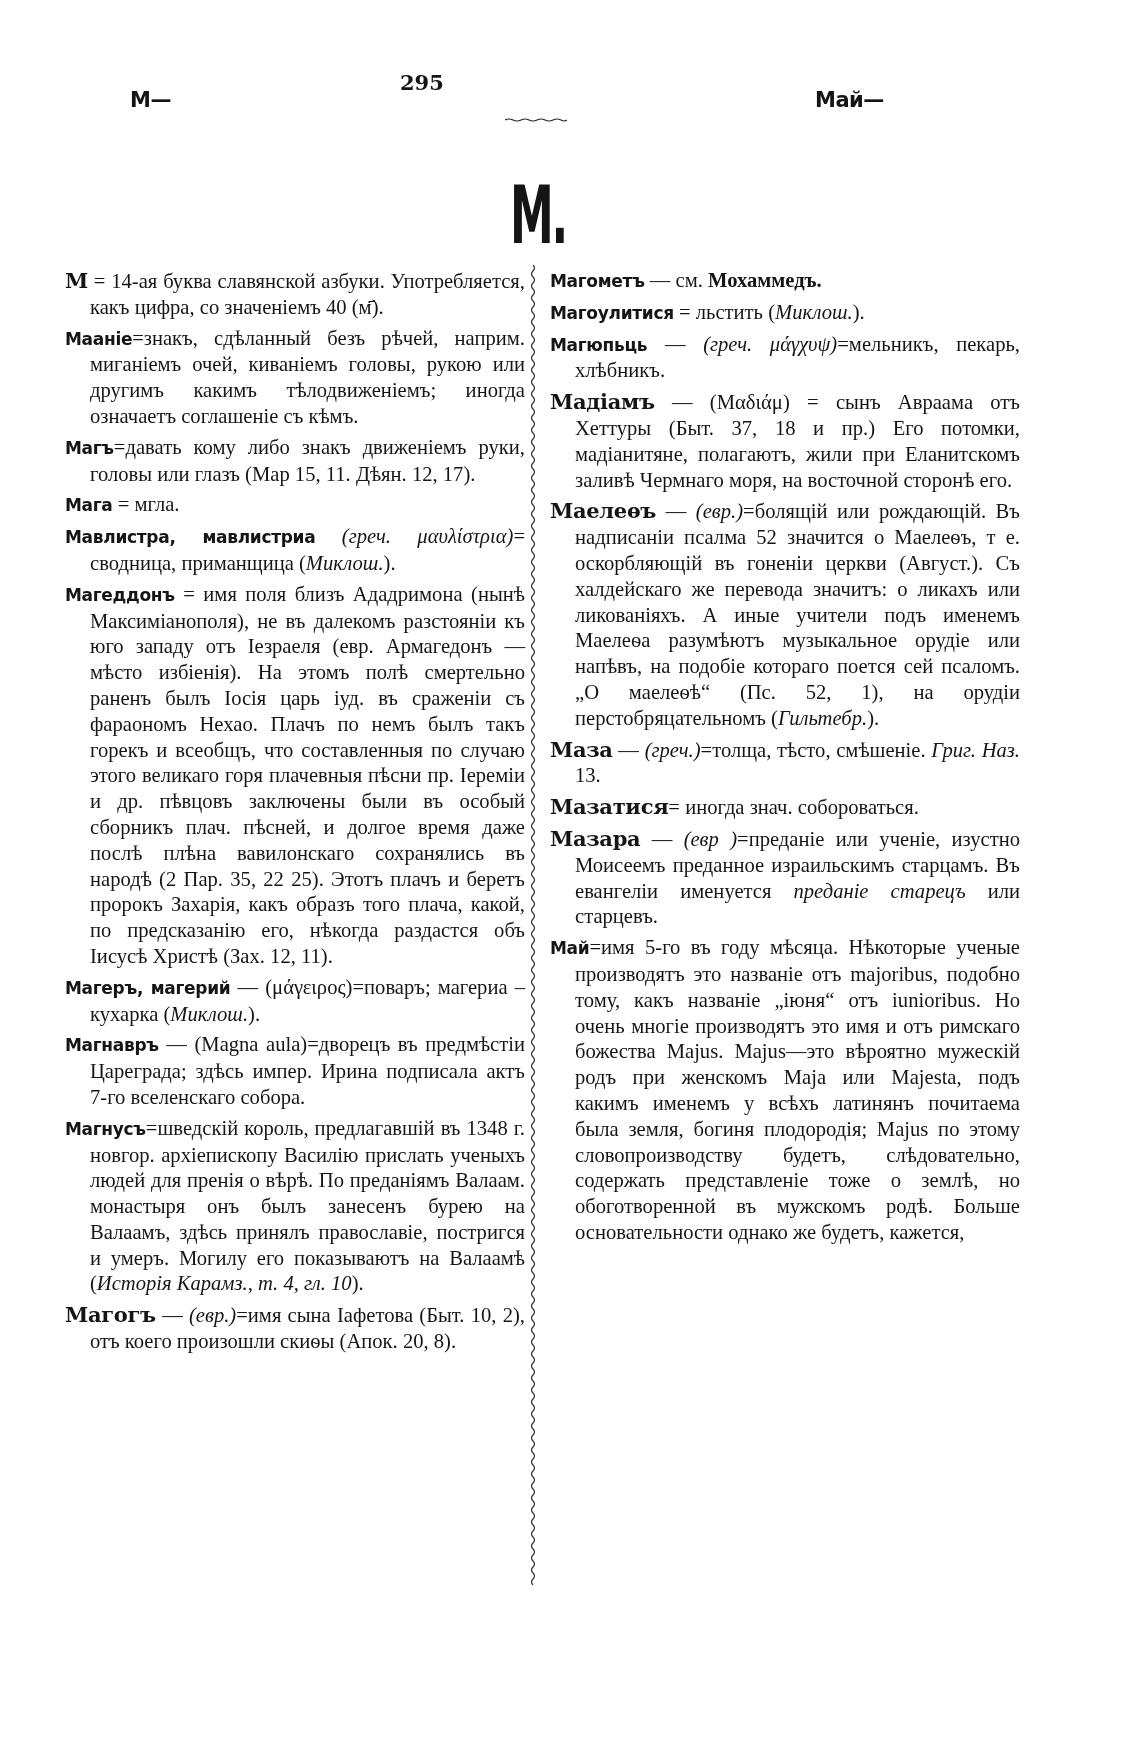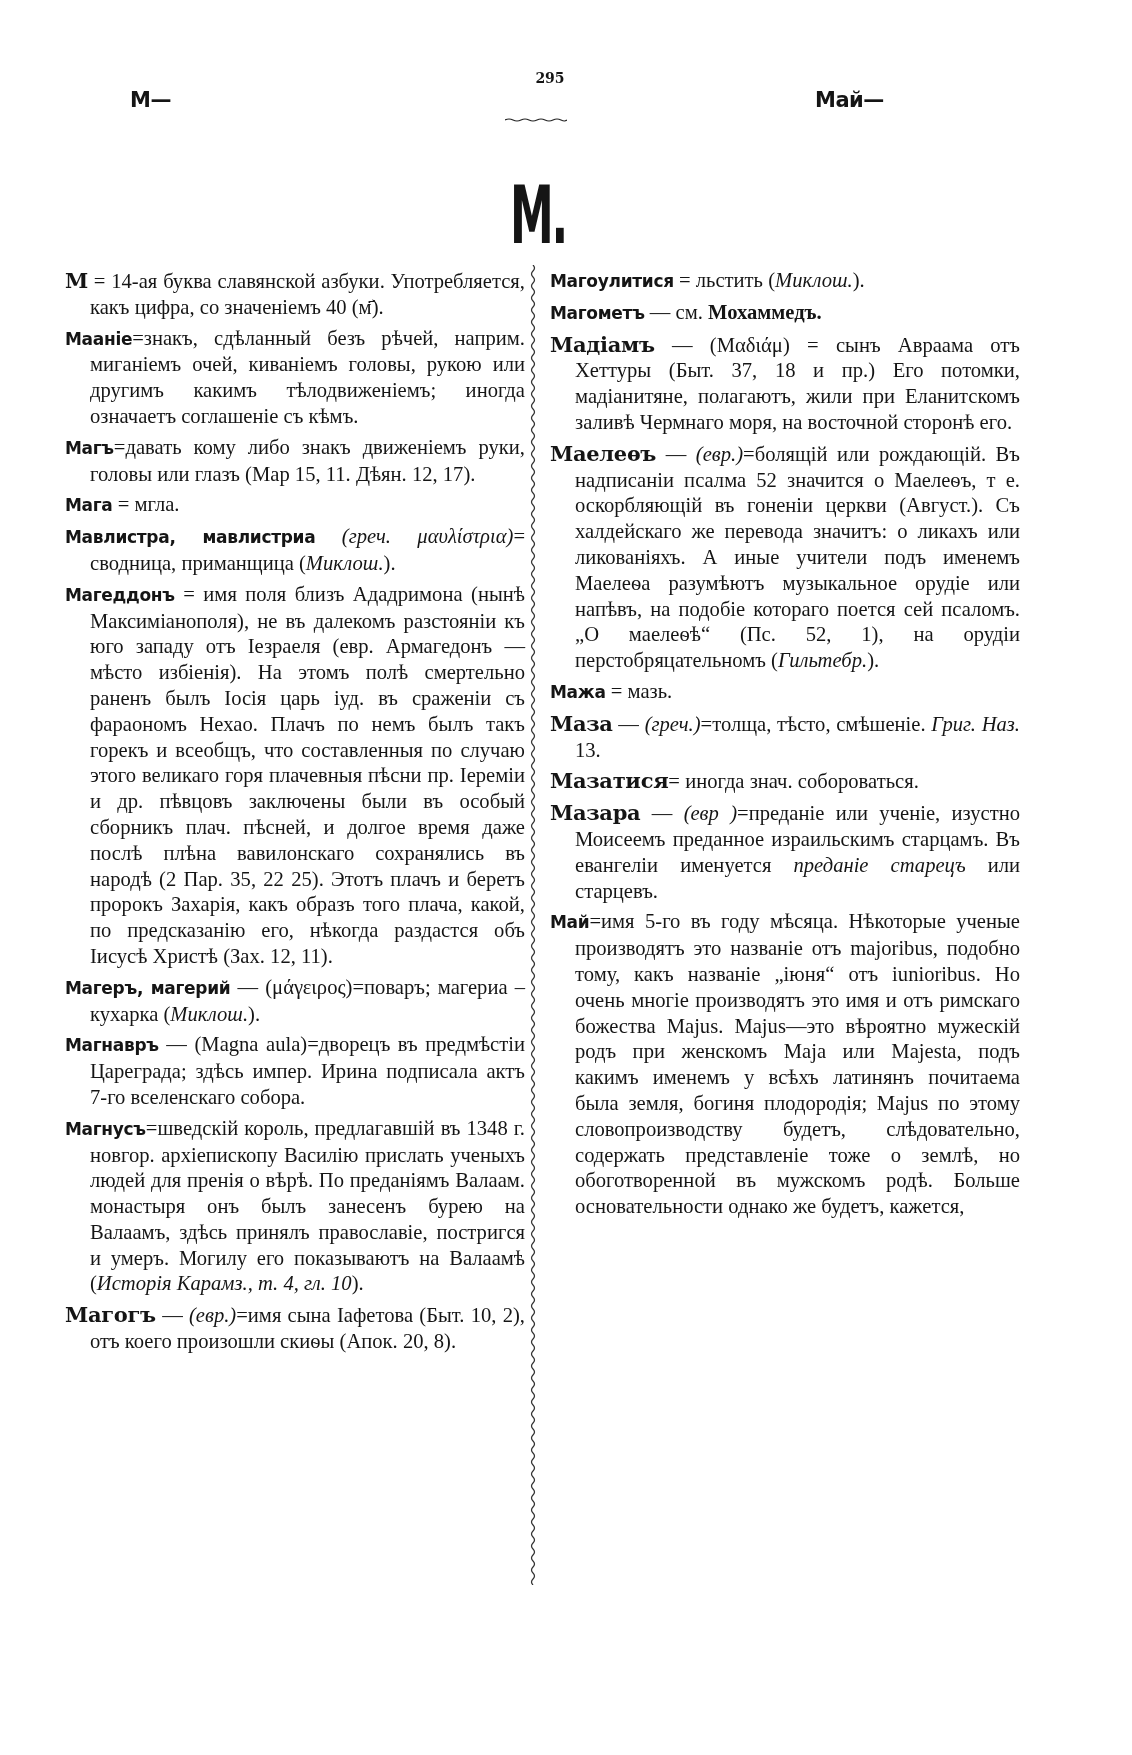--- a/index.html
+++ b/index.html
@@ -2,22 +2,22 @@
 <html><head>
 <meta charset="utf-8">
 <style>
   html, body { margin: 0; padding: 0; background: #ffffff; }
   body { width: 1132px; height: 1755px; position: relative; overflow: hidden; color: #151515;
          font-family: "DejaVu Serif", "Liberation Serif", serif; }
   .runhead { position: absolute; top: 88px; font-family: "DejaVu Sans", sans-serif; font-weight: bold;
              font-size: 21px; letter-spacing: -0.5px; }
   #rh-left { left: 130px; }
   #rh-right { left: 815px; }
-  #pagenum { position: absolute; top: 70px; left: 400px; width: 300px; text-align: center;
-             font-family: "DejaVu Serif", serif; font-weight: bold; font-size: 14px; }
+  #pagenum { position: absolute; top: 70px; left: 400px; width: 300px; 
+             font-family: "DejaVu Serif", serif; font-weight: bold; font-size: 21px; }
   #pagenum-rule { position: absolute; top: 118px; left: 505px; width: 62px; height: 4px; }
   #bigletter { position: absolute; top: 176px; left: 468px; width: 140px; text-align: center;
                font-family: "DejaVu Sans", sans-serif; font-weight: bold; font-size: 80px;
                letter-spacing: -4px; transform: scaleX(0.55); transform-origin: center; line-height: 1; }
   .col { position: absolute; font-family: "Liberation Serif", serif; font-size: 20.6px; line-height: 25.8px; text-align: justify; }
   #col-left { left: 65px; top: 268px; width: 460px; }
   #col-right { left: 550px; top: 268px; width: 470px; }
   .entry { padding-left: 25px; text-indent: -25px; margin-bottom: 5px; }
   .hw { font-family: "DejaVu Sans", sans-serif; font-weight: bold; font-size: 17px; letter-spacing: -0.3px; }
   .hw-large { font-family: "DejaVu Serif", serif; font-weight: bold; font-size: 21px; }
@@ -47,22 +47,22 @@
     <div class="entry"><span class="hw">Магнавръ</span><span> — </span><span>(Magna aula)=дворецъ въ предмѣстiи Цареграда; здѣсь импер. Ирина подписала актъ 7-го вселенскаго собора.</span></div>
     <div class="entry"><span class="hw">Магнусъ</span><span>=</span><span>шведскiй король, предлагавшiй въ 1348 г. новгор. архiепископу Василiю прислать ученыхъ людей для пренiя о вѣрѣ. По преданiямъ Валаам. монастыря онъ былъ занесенъ бурею на Валаамъ, здѣсь принялъ православiе, постригся и умеръ. Могилу его показываютъ на Валаамѣ (</span><span class="it">Исторiя Карамз., т. 4, гл. 10</span><span>).</span></div>
     <div class="entry"><span class="hw hw-large">Магогъ</span><span> — </span><span class="it">(евр.)</span><span>=имя сына Iафетова (Быт. 10, 2), отъ коего произошли скиѳы (Апок. 20, 8).</span></div>
   </div>
 
 <svg id="divider" viewBox="0 0 10 1320" preserveAspectRatio="none">
   <path id="divider-path" stroke="#333" stroke-width="1.2" fill="none" d="M5 0 Q8 3 5 6 Q2 9 5 12 Q8 15 5 18 Q2 21 5 24 Q8 27 5 30 Q2 33 5 36 Q8 39 5 42 Q2 45 5 48 Q8 51 5 54 Q2 57 5 60 Q8 63 5 66 Q2 69 5 72 Q8 75 5 78 Q2 81 5 84 Q8 87 5 90 Q2 93 5 96 Q8 99 5 102 Q2 105 5 108 Q8 111 5 114 Q2 117 5 120 Q8 123 5 126 Q2 129 5 132 Q8 135 5 138 Q2 141 5 144 Q8 147 5 150 Q2 153 5 156 Q8 159 5 162 Q2 165 5 168 Q8 171 5 174 Q2 177 5 180 Q8 183 5 186 Q2 189 5 192 Q8 195 5 198 Q2 201 5 204 Q8 207 5 210 Q2 213 5 216 Q8 219 5 222 Q2 225 5 228 Q8 231 5 234 Q2 237 5 240 Q8 243 5 246 Q2 249 5 252 Q8 255 5 258 Q2 261 5 264 Q8 267 5 270 Q2 273 5 276 Q8 279 5 282 Q2 285 5 288 Q8 291 5 294 Q2 297 5 300 Q8 303 5 306 Q2 309 5 312 Q8 315 5 318 Q2 321 5 324 Q8 327 5 330 Q2 333 5 336 Q8 339 5 342 Q2 345 5 348 Q8 351 5 354 Q2 357 5 360 Q8 363 5 366 Q2 369 5 372 Q8 375 5 378 Q2 381 5 384 Q8 387 5 390 Q2 393 5 396 Q8 399 5 402 Q2 405 5 408 Q8 411 5 414 Q2 417 5 420 Q8 423 5 426 Q2 429 5 432 Q8 435 5 438 Q2 441 5 444 Q8 447 5 450 Q2 453 5 456 Q8 459 5 462 Q2 465 5 468 Q8 471 5 474 Q2 477 5 480 Q8 483 5 486 Q2 489 5 492 Q8 495 5 498 Q2 501 5 504 Q8 507 5 510 Q2 513 5 516 Q8 519 5 522 Q2 525 5 528 Q8 531 5 534 Q2 537 5 540 Q8 543 5 546 Q2 549 5 552 Q8 555 5 558 Q2 561 5 564 Q8 567 5 570 Q2 573 5 576 Q8 579 5 582 Q2 585 5 588 Q8 591 5 594 Q2 597 5 600 Q8 603 5 606 Q2 609 5 612 Q8 615 5 618 Q2 621 5 624 Q8 627 5 630 Q2 633 5 636 Q8 639 5 642 Q2 645 5 648 Q8 651 5 654 Q2 657 5 660 Q8 663 5 666 Q2 669 5 672 Q8 675 5 678 Q2 681 5 684 Q8 687 5 690 Q2 693 5 696 Q8 699 5 702 Q2 705 5 708 Q8 711 5 714 Q2 717 5 720 Q8 723 5 726 Q2 729 5 732 Q8 735 5 738 Q2 741 5 744 Q8 747 5 750 Q2 753 5 756 Q8 759 5 762 Q2 765 5 768 Q8 771 5 774 Q2 777 5 780 Q8 783 5 786 Q2 789 5 792 Q8 795 5 798 Q2 801 5 804 Q8 807 5 810 Q2 813 5 816 Q8 819 5 822 Q2 825 5 828 Q8 831 5 834 Q2 837 5 840 Q8 843 5 846 Q2 849 5 852 Q8 855 5 858 Q2 861 5 864 Q8 867 5 870 Q2 873 5 876 Q8 879 5 882 Q2 885 5 888 Q8 891 5 894 Q2 897 5 900 Q8 903 5 906 Q2 909 5 912 Q8 915 5 918 Q2 921 5 924 Q8 927 5 930 Q2 933 5 936 Q8 939 5 942 Q2 945 5 948 Q8 951 5 954 Q2 957 5 960 Q8 963 5 966 Q2 969 5 972 Q8 975 5 978 Q2 981 5 984 Q8 987 5 990 Q2 993 5 996 Q8 999 5 1002 Q2 1005 5 1008 Q8 1011 5 1014 Q2 1017 5 1020 Q8 1023 5 1026 Q2 1029 5 1032 Q8 1035 5 1038 Q2 1041 5 1044 Q8 1047 5 1050 Q2 1053 5 1056 Q8 1059 5 1062 Q2 1065 5 1068 Q8 1071 5 1074 Q2 1077 5 1080 Q8 1083 5 1086 Q2 1089 5 1092 Q8 1095 5 1098 Q2 1101 5 1104 Q8 1107 5 1110 Q2 1113 5 1116 Q8 1119 5 1122 Q2 1125 5 1128 Q8 1131 5 1134 Q2 1137 5 1140 Q8 1143 5 1146 Q2 1149 5 1152 Q8 1155 5 1158 Q2 1161 5 1164 Q8 1167 5 1170 Q2 1173 5 1176 Q8 1179 5 1182 Q2 1185 5 1188 Q8 1191 5 1194 Q2 1197 5 1200 Q8 1203 5 1206 Q2 1209 5 1212 Q8 1215 5 1218 Q2 1221 5 1224 Q8 1227 5 1230 Q2 1233 5 1236 Q8 1239 5 1242 Q2 1245 5 1248 Q8 1251 5 1254 Q2 1257 5 1260 Q8 1263 5 1266 Q2 1269 5 1272 Q8 1275 5 1278 Q2 1281 5 1284 Q8 1287 5 1290 Q2 1293 5 1296 Q8 1299 5 1302 Q2 1305 5 1308 Q8 1311 5 1314 Q2 1317 5 1320"></path>
 </svg>
 
 <div id="col-right" class="col">
+    <div class="entry"><span class="hw">Магометъ</span><span> — </span><span>см. </span><span class="b">Мохаммедъ.</span></div>
     <div class="entry"><span class="hw">Магоулитися</span><span> = </span><span>льстить (</span><span class="it">Миклош.</span><span>).</span></div>
-    <div class="entry"><span class="hw">Магометъ</span><span> — </span><span>см. </span><span class="b">Мохаммедъ.</span></div>
+    <div class="entry"><span class="hw">Магюпьць</span><span> — </span><span class="it">(греч. μάγχυψ)</span><span>=мельникъ, пекарь, хлѣбникъ.</span></div>
     <div class="entry"><span class="hw hw-large">Мадiамъ</span><span> — </span><span>(Μαδιάμ) = сынъ Авраама отъ Хеттуры (Быт. 37, 18 и пр.) Его потомки, мадiанитяне, полагаютъ, жили при Еланитскомъ заливѣ Чермнаго моря, на восточной сторонѣ его.</span></div>
     <div class="entry"><span class="hw hw-large">Маелеѳъ</span><span> — </span><span class="it">(евр.)</span><span>=болящiй или рождающiй. Въ надписанiи псалма 52 значится о Маелеѳъ, т е. оскорбляющiй въ гоненiи церкви (Август.). Съ халдейскаго же перевода значитъ: о ликахъ или ликованiяхъ. А иные учители подъ именемъ Маелеѳа разумѣютъ музыкальное орудiе или напѣвъ, на подобiе котораго поется сей псаломъ. „О маелеѳѣ“ (Пс. 52, 1), на орудiи перстобряцательномъ (</span><span class="it">Гильтебр.</span><span>).</span></div>
-    <div class="entry"><span class="hw">Мажа</span><span> = </span><span>мазь.</span></div>
     <div class="entry"><span class="hw hw-large">Маза</span><span> — </span><span class="it">(греч.)</span><span>=толща, тѣсто, смѣшенiе. </span><span class="it">Григ. Наз.</span><span> 13.</span></div>
     <div class="entry"><span class="hw hw-large">Мазатися</span><span>= </span><span>иногда знач. собороваться.</span></div>
     <div class="entry"><span class="hw hw-large">Мазара</span><span> — </span><span class="it">(евр )</span><span>=преданiе или ученiе, изустно Моисеемъ преданное израильскимъ старцамъ. Въ евангелiи именуется </span><span class="it">преданiе старецъ</span><span> или старцевъ.</span></div>
     <div class="entry"><span class="hw">Май</span><span>=</span><span>имя 5-го въ году мѣсяца. Нѣкоторые ученые производятъ это названiе отъ majoribus, подобно тому, какъ названiе „iюня“ отъ iunioribus. Но очень многiе производятъ это имя и отъ римскаго божества Majus. Majus—это вѣроятно мужескiй родъ при женскомъ Maja или Majesta, подъ какимъ именемъ у всѣхъ латинянъ почитаема была земля, богиня плодородiя; Majus по этому словопроизводству будетъ, слѣдовательно, содержать представленiе тоже о землѣ, но обоготворенной въ мужскомъ родѣ. Больше основательности однако же будетъ, кажется,</span></div>
   </div>
 
 </body></html>

